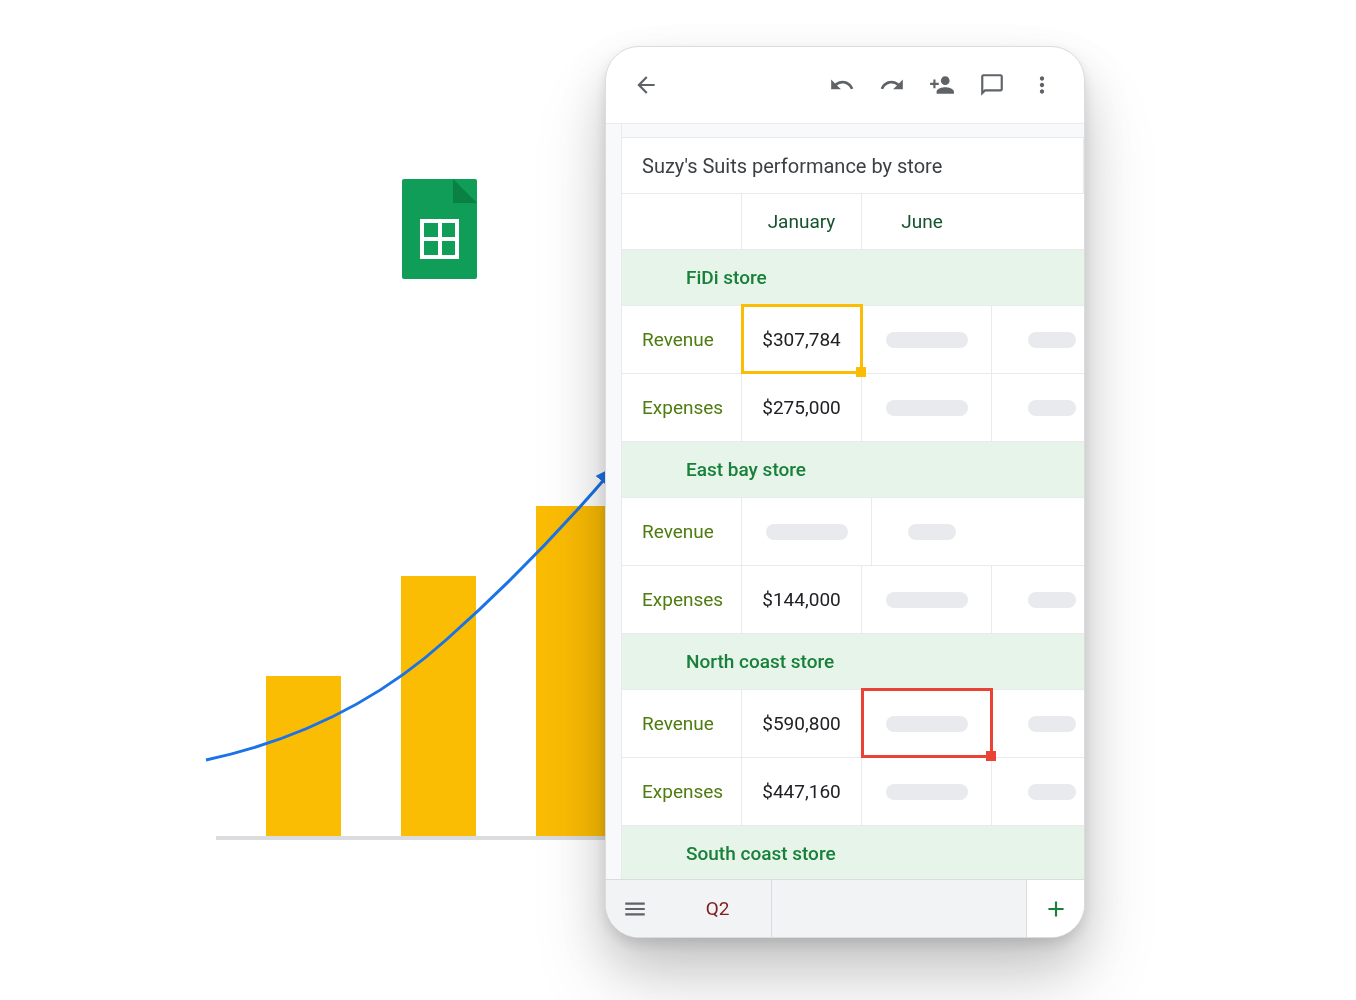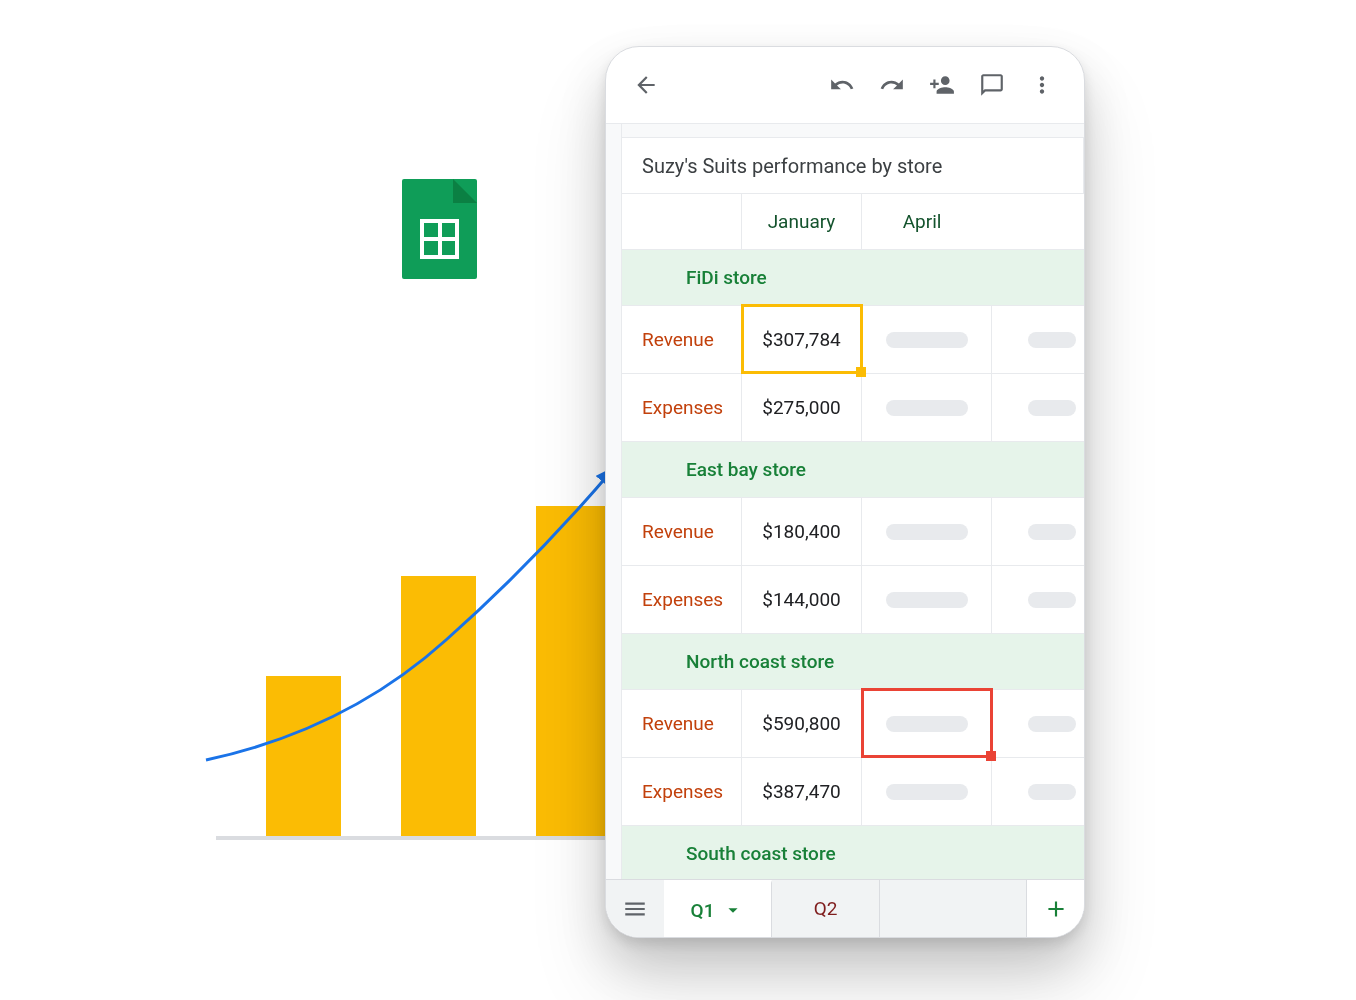--- a/index.html
+++ b/index.html
@@ -162,21 +162,21 @@
   }
   .grid-row .cell {
     border-right: 1px solid #e8eaed;
     display: flex;
     align-items: center;
     padding: 0 16px;
     font-size: 19px;
     color: #202124;
     position: relative;
   }
-  .grid-row .cell.cA { flex: 0 0 120px; color:#c2410c; }
+  .grid-row .cell.cA { flex: 0 0 120px; color:#4d7c0f; }
   .grid-row .cell.cB { flex: 0 0 120px; justify-content:center; }
   .grid-row .cell.cC { flex: 0 0 130px; justify-content:center; }
   .grid-row .cell.cD { flex: 0 0 120px; justify-content:center; }
 
   .grid-row.title { height: 56px; text-align: center; }
   .grid-row.title .cell { font-size: 20px; color:#3c4043; }
   .grid-row.title .cell.cA { flex: 1 1 auto; padding-left:20px; color:#3c4043; }
 
   .grid-row.months { height: 56px; }
   .grid-row.months .cell { color:#14532d; }
@@ -320,21 +320,21 @@
       <div class="col-header-row"></div>
       <div class="rows">
 
         <div class="grid-row title">
           <div class="cell cA">Suzy's Suits performance by store</div>
         </div>
 
         <div class="grid-row months">
           <div class="cell cA"></div>
           <div class="cell cB">January</div>
-          <div class="cell cD" style="border-right:none">April</div>
+          <div class="cell cD" style="border-right:none">June</div>
         </div>
 
         <div class="grid-row section">
           <div class="cell cA">FiDi store</div>
         </div>
         <div class="grid-row data">
           <div class="cell cA">Revenue</div>
           <div class="cell cB">$307,784</div>
           <div class="cell cC">
               <div class="placeholder"></div>
@@ -353,21 +353,20 @@
           <div class="cell cD" style="border-right:none">
               <div class="placeholder"></div>
             </div>
         </div>
 
         <div class="grid-row section">
           <div class="cell cA">East bay store</div>
         </div>
         <div class="grid-row data">
           <div class="cell cA">Revenue</div>
-          <div class="cell cB">$180,400</div>
           <div class="cell cC">
               <div class="placeholder"></div>
             </div>
           <div class="cell cD" style="border-right:none">
               <div class="placeholder"></div>
             </div>
         </div>
         <div class="grid-row data">
           <div class="cell cA">Expenses</div>
           <div class="cell cB">$144,000</div>
@@ -388,21 +387,21 @@
           <div class="cell cC">
               <div class="placeholder"></div>
             </div>
           <div class="cell cD" style="border-right:none">
               <div class="placeholder"></div>
             </div>
           <div class="sel-red" style="left:239px; top:-2px; width:132px; height:70px;"></div>
         </div>
         <div class="grid-row data">
           <div class="cell cA">Expenses</div>
-          <div class="cell cB">$387,470</div>
+          <div class="cell cB">$447,160</div>
           <div class="cell cC">
               <div class="placeholder"></div>
             </div>
           <div class="cell cD" style="border-right:none">
               <div class="placeholder"></div>
             </div>
         </div>
 
         <div class="grid-row section">
           <div class="cell cA">South coast store</div>
@@ -411,26 +410,20 @@
       </div>
     </div>
   </div>
 
   <div class="tabbar">
     <div class="menu">
       <svg viewBox="0 0 24 24">
           <path d="M3 18h18v-2H3v2zm0-5h18v-2H3v2zm0-7v2h18V6H3z"></path>
         </svg>
     </div>
-    <div class="tab active">
-      <span>Q1</span>
-      <svg viewBox="0 0 24 24">
-          <path d="M7 10l5 5 5-5z"></path>
-        </svg>
-    </div>
     <div class="tab">
       <span>Q2</span>
     </div>
     <div class="add">
       <svg viewBox="0 0 24 24">
           <path d="M19 13h-6v6h-2v-6H5v-2h6V5h2v6h6v2z"></path>
         </svg>
     </div>
   </div>
 

